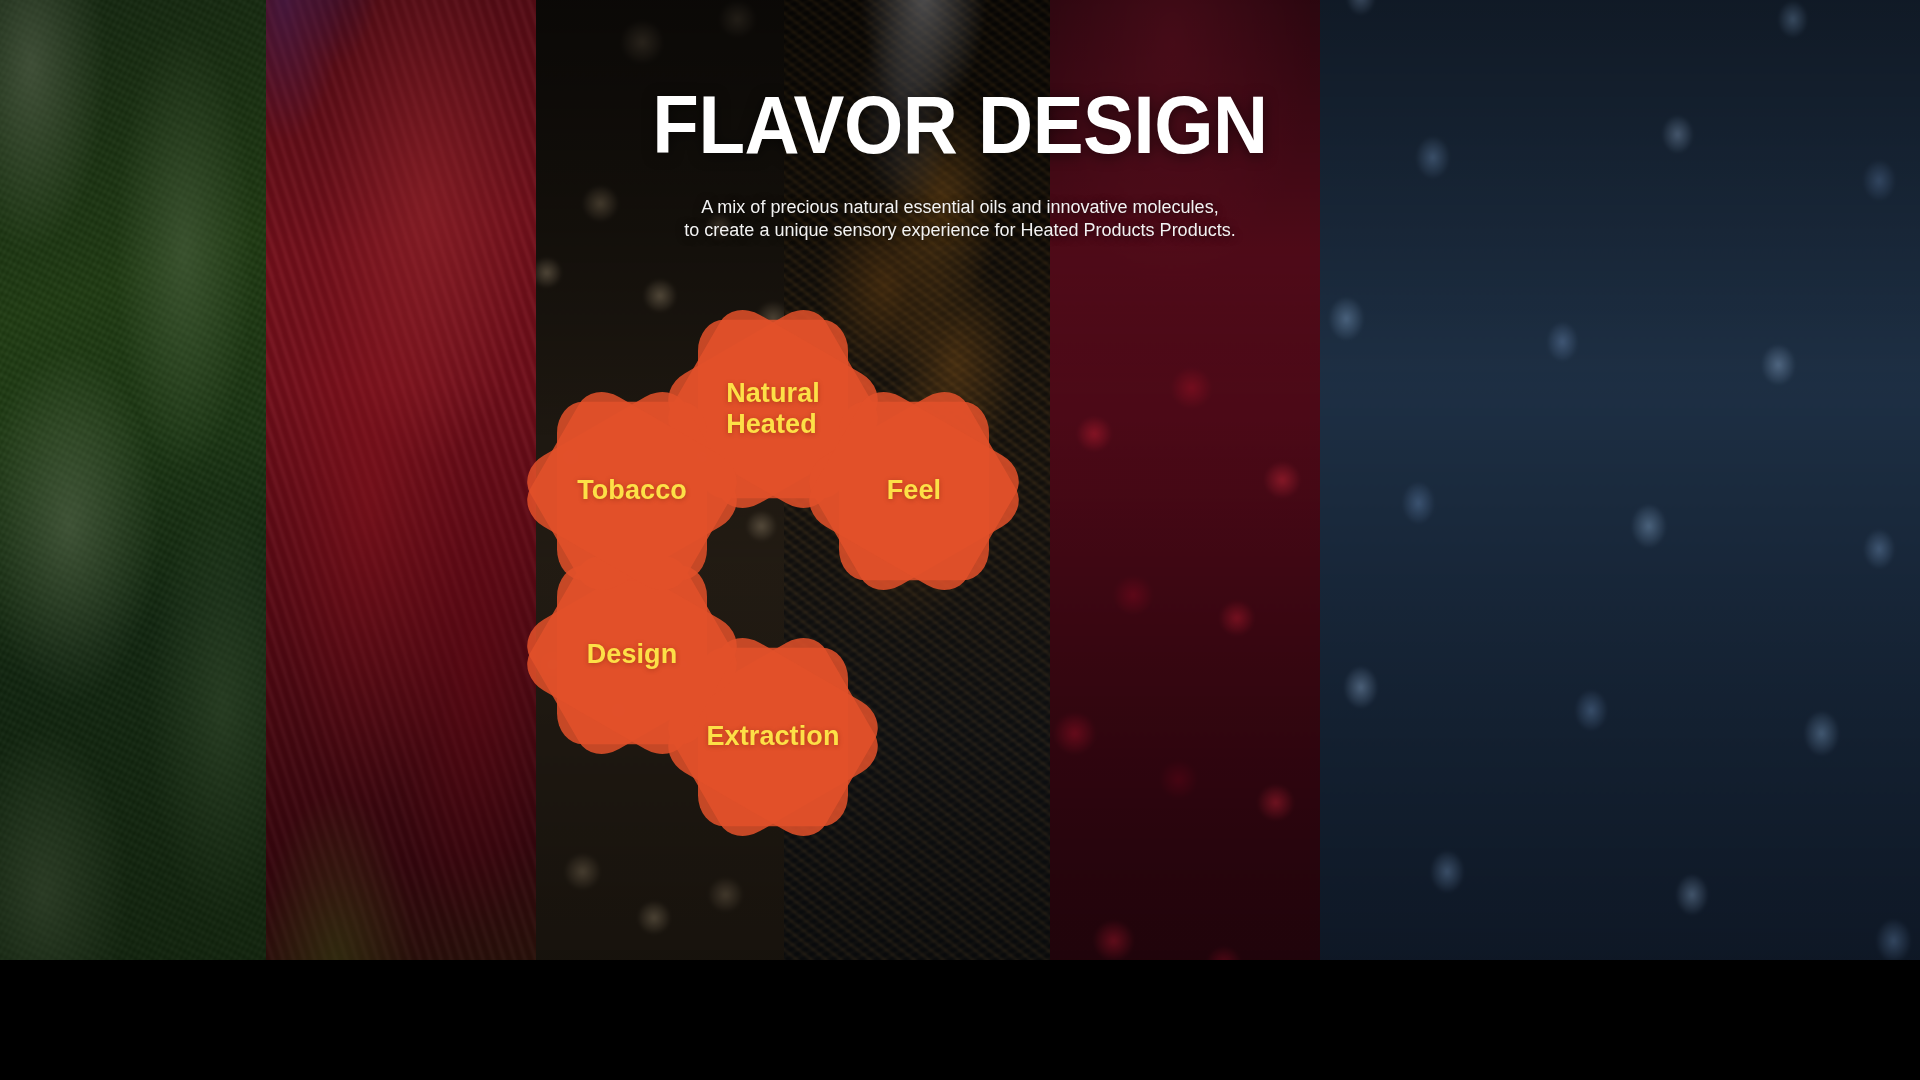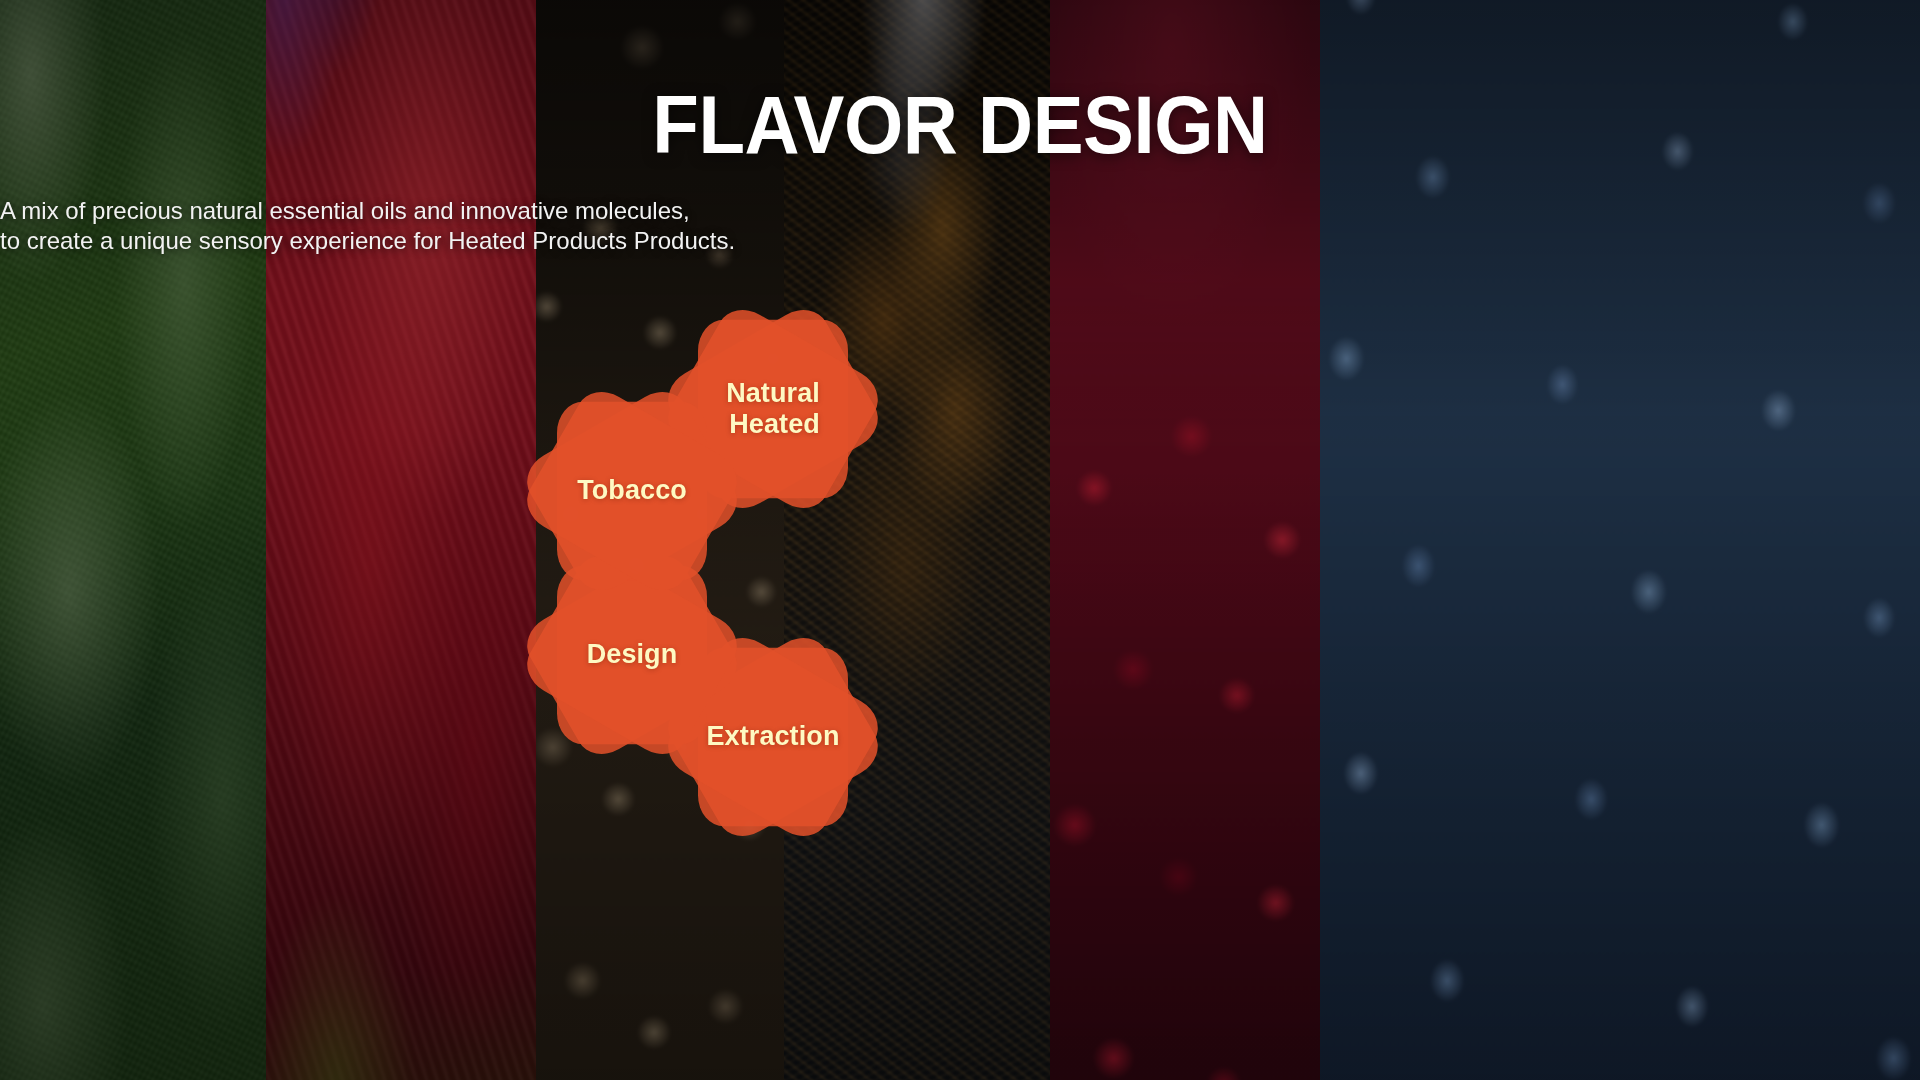--- a/index.html
+++ b/index.html
@@ -1,19 +1,19 @@
 <!DOCTYPE html>
 <html><head>
 <meta charset="utf-8">
 <style>
   * { margin:0; padding:0; box-sizing:border-box; }
   html,body { width:1920px; height:1080px; overflow:hidden; background:#000; }
   body { font-family:"Liberation Sans", sans-serif; }
 
-  #stage { position:relative; width:1920px; height:1080px; overflow:hidden; }
+  #stage { position:relative; width:1920px; height:960px; overflow:hidden; }
 
   
   .panels { position:absolute; inset:0; display:flex; }
   .panel { position:relative; height:100%; overflow:hidden; }
 
   .panel .tex { position:absolute; inset:-10%; }
   .panel .shade { position:absolute; inset:0; }
 
   
   .p1 .tex{
@@ -144,23 +144,23 @@
     font-size:82px;
     line-height:1;
     letter-spacing:-0.5px;
     transform:scaleX(.93);
     text-shadow:0 2px 14px rgba(0,0,0,.55);
     white-space:nowrap;
   }
 
   .subtitle{
     position:absolute; left:0; right:0; top:196px;
-    text-align:left;
+    text-align:center;
     color:#f2f2f2;
-    font-size:24px;
+    font-size:18px;
     line-height:1.26;
     text-shadow:0 1px 8px rgba(0,0,0,.7);
   }
   .subtitle span { display:block; }
 
   
   .hex-ring{
     position:absolute;
     left:543px; top:306px;
     width:480px; height:452px;
@@ -178,25 +178,25 @@
     background:#e2502a;
     opacity:.86;
     border-radius:26px;
   }
   .hex .r1{ transform:rotate(0deg)   scaleY(1.19); }
   .hex .r2{ transform:rotate(60deg)  scaleY(1.19); }
   .hex .r3{ transform:rotate(120deg) scaleY(1.19); }
 
   .hex .label{
     position:relative; z-index:5;
-    color:#fef9c3;
+    color:#fde047;
     font-weight:700;
     font-size:27px;
     line-height:1.16;
-    text-align:right;
+    text-align:left;
     letter-spacing:.1px;
     text-shadow:0 1px 5px rgba(90,20,0,.35);
     padding:0 8px;
   }
 
   
   .hex-top        { left:141px; top:0px;   }
   .hex-upper-right{ left:282px; top:82px;  }
   .hex-lower-right{ left:282px; top:246px; }
   .hex-bottom     { left:141px; top:328px; }
@@ -249,20 +249,26 @@
       <div class="hex hex-top">
         <div class="r1"></div>
         <div class="r2"></div>
         <div class="r3"></div>
         <div class="label">
           <div>Natural</div>
           <div>Heated</div>
         </div>
       </div>
 
+      <div class="hex hex-upper-right">
+        <div class="r1"></div>
+        <div class="r2"></div>
+        <div class="r3"></div>
+        <div class="label">Feel</div>
+      </div>
 
 
       <div class="hex hex-bottom">
         <div class="r1"></div>
         <div class="r2"></div>
         <div class="r3"></div>
         <div class="label">Extraction</div>
       </div>
 
       <div class="hex hex-lower-left">

